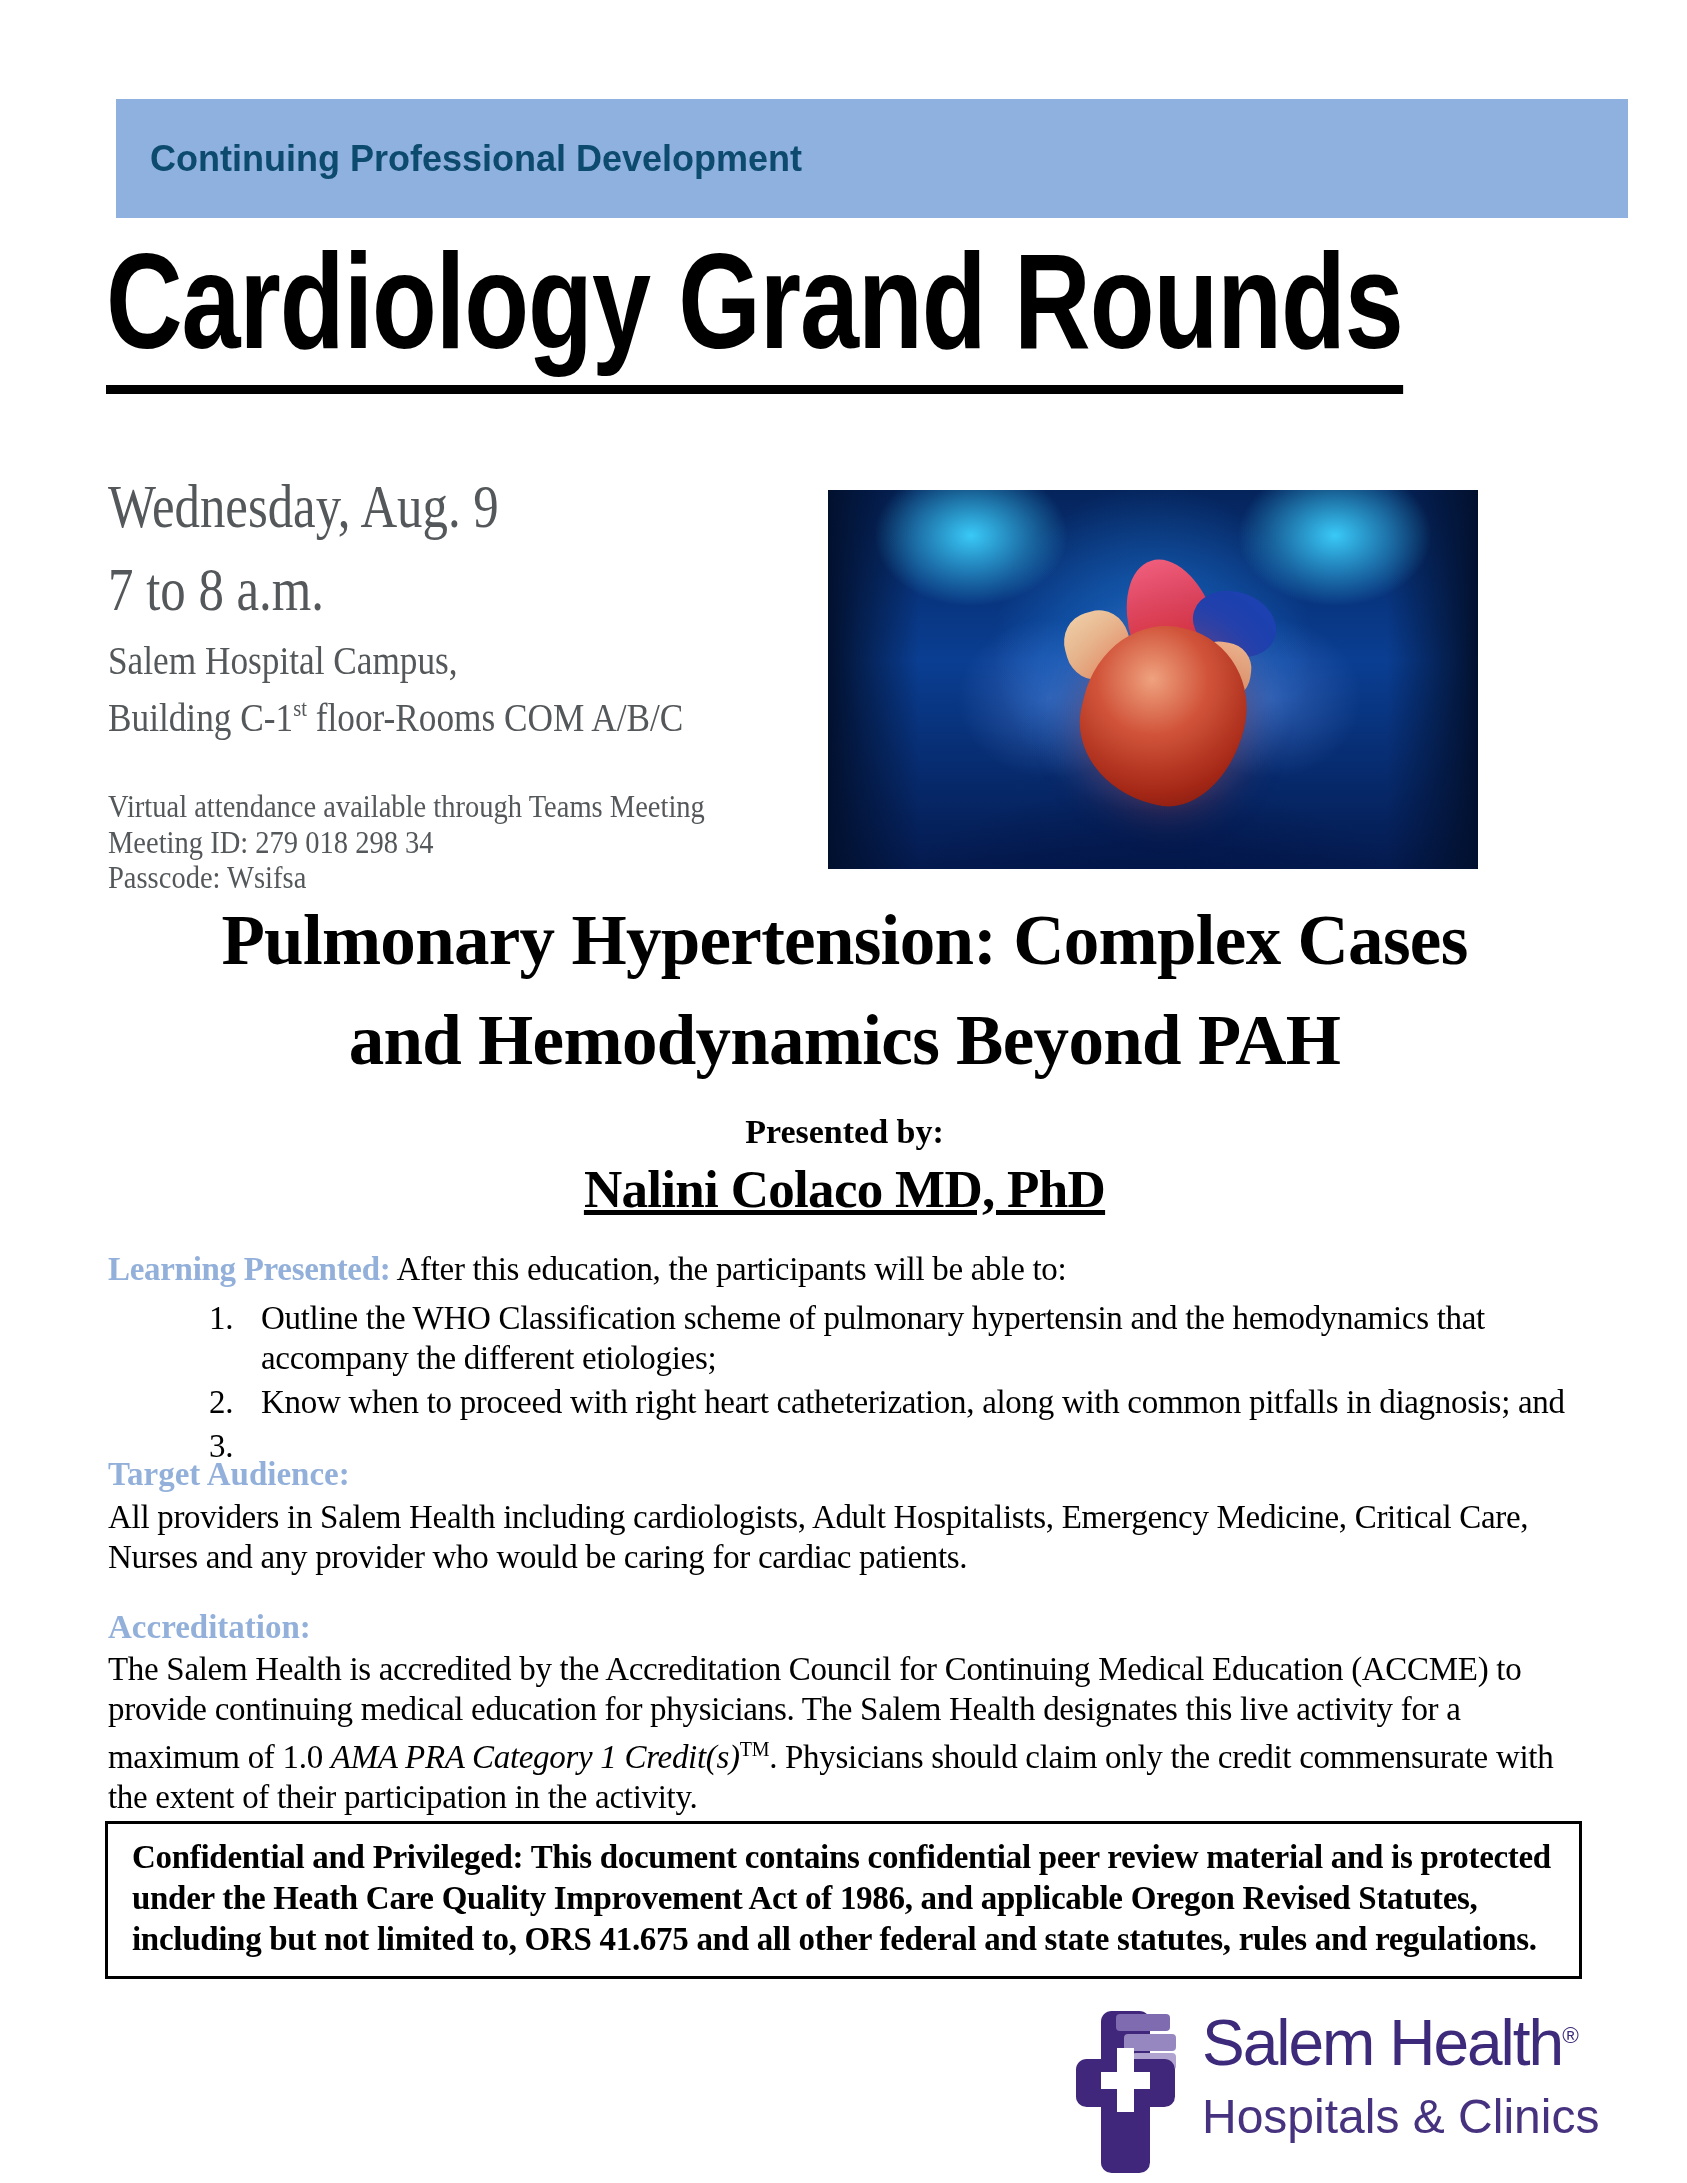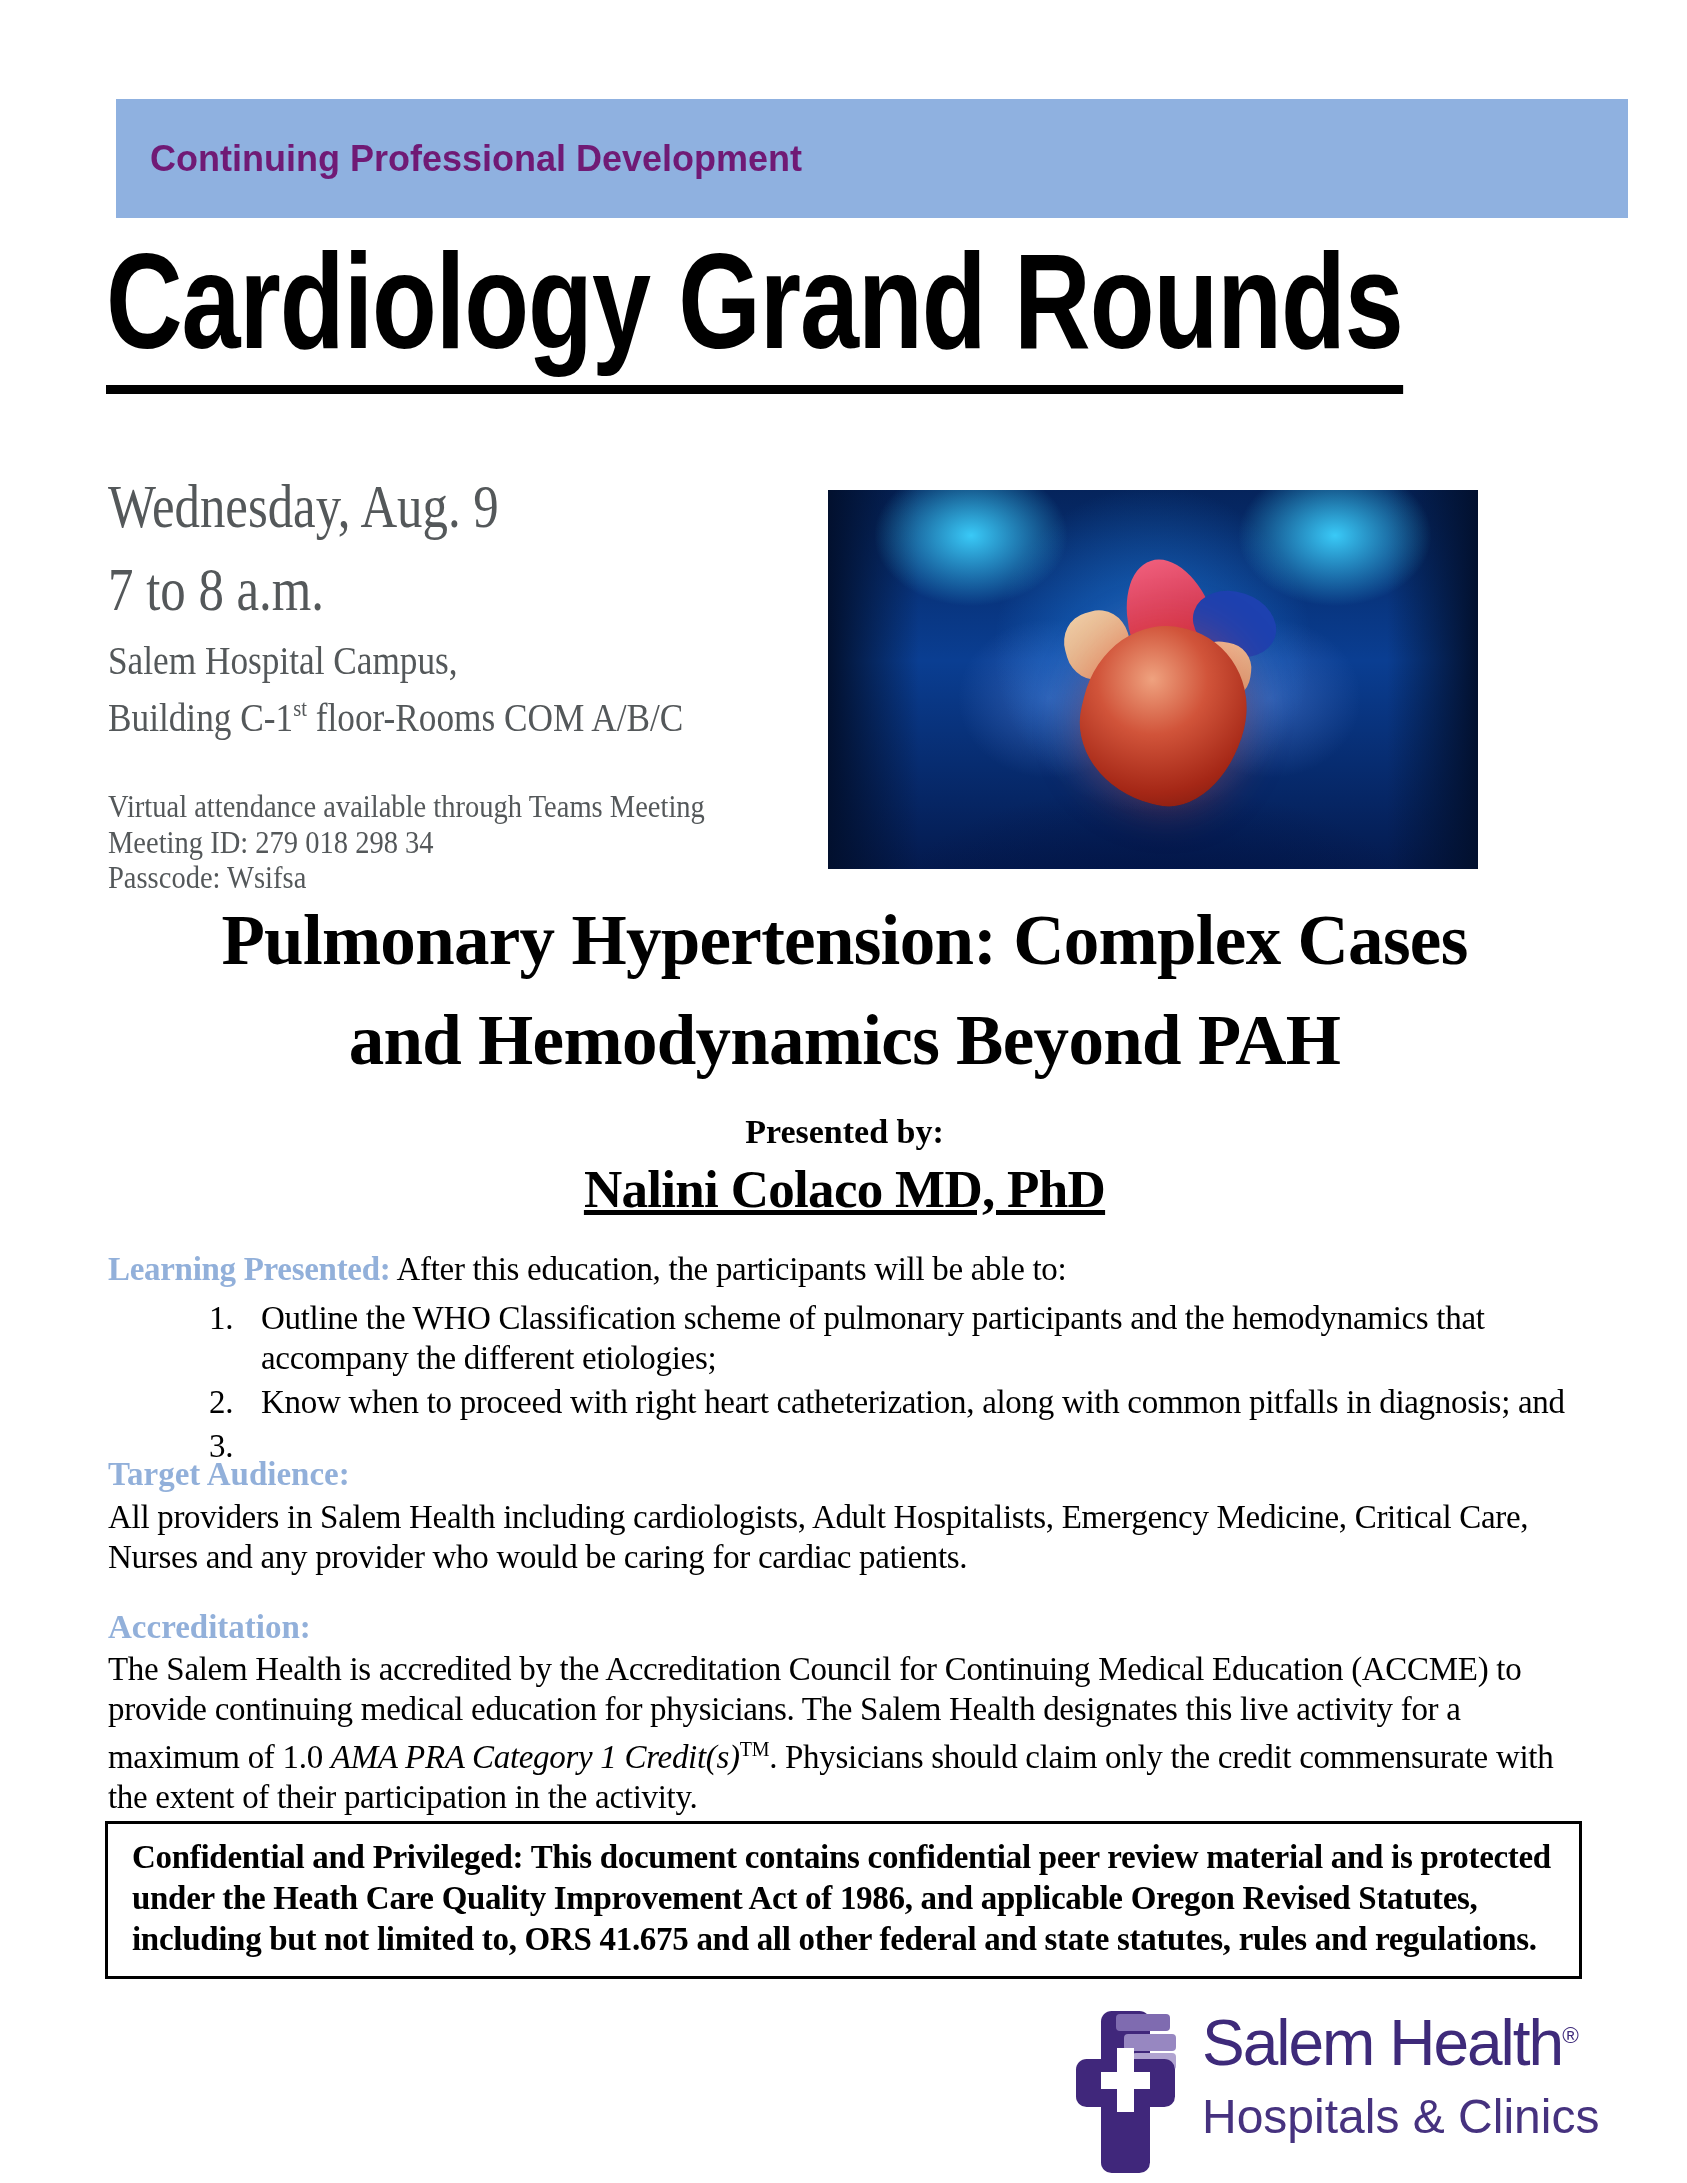--- a/index.html
+++ b/index.html
@@ -7,21 +7,21 @@
     position:relative;width:1687px;height:2183px;background:#ffffff;
     font-family:"Liberation Serif",serif;color:#000;overflow:hidden;
   }
   
   .banner{
     position:absolute;left:116px;top:99px;width:1512px;height:119px;
     background:#8fb1e0;display:flex;align-items:center;
   }
   .banner-label{
     font-family:"Liberation Sans",sans-serif;font-weight:bold;
-    font-size:36px;color:#701a75;padding-left:34px;letter-spacing:0px;
+    font-size:36px;color:#0c4a6e;padding-left:34px;letter-spacing:0px;
   }
   
   .h1wrap{position:absolute;left:106px;top:233px;}
   .h1text{
     display:inline-block;white-space:nowrap;
     font-family:"Liberation Sans",sans-serif;font-weight:700;
     font-size:136px;line-height:1;letter-spacing:-1.3px;color:#000;
     padding-bottom:16px;border-bottom:9.3px solid #000;
     transform:scaleX(0.78);transform-origin:0 0;
   }
@@ -156,21 +156,21 @@
     <div class="talk-line">and Hemodynamics Beyond PAH</div>
   </div>
   <div class="presented">Presented by:</div>
   <div class="presenter">Nalini Colaco MD, PhD</div>
 
   <div id="objectives">
     <div class="body-text"><span class="blue-label">Learning Presented:</span><span> After this education, the participants will be able to:</span></div>
     <div class="obj-items">
       <div class="obj-row body-text">
         <span class="obj-num">1.</span>
-        <span class="obj-text">Outline the WHO Classification scheme of pulmonary participants and the hemodynamics that accompany the different etiologies;</span>
+        <span class="obj-text">Outline the WHO Classification scheme of pulmonary hypertensin and the hemodynamics that accompany the different etiologies;</span>
       </div>
       <div class="obj-row body-text">
         <span class="obj-num">2.</span>
         <span class="obj-text">Know when to proceed with right heart catheterization, along with common pitfalls in diagnosis; and</span>
       </div>
       <div class="obj-row body-text">
         <span class="obj-num">3.</span>
       </div>
     </div>
   </div>

